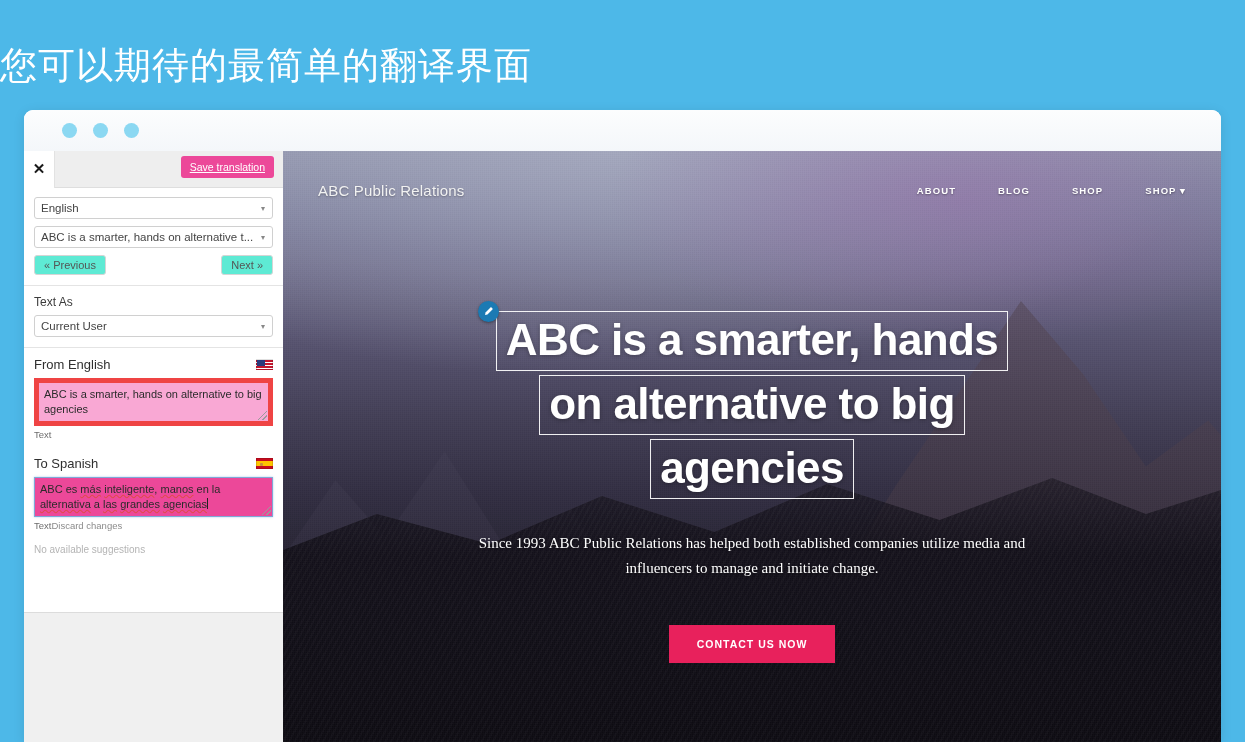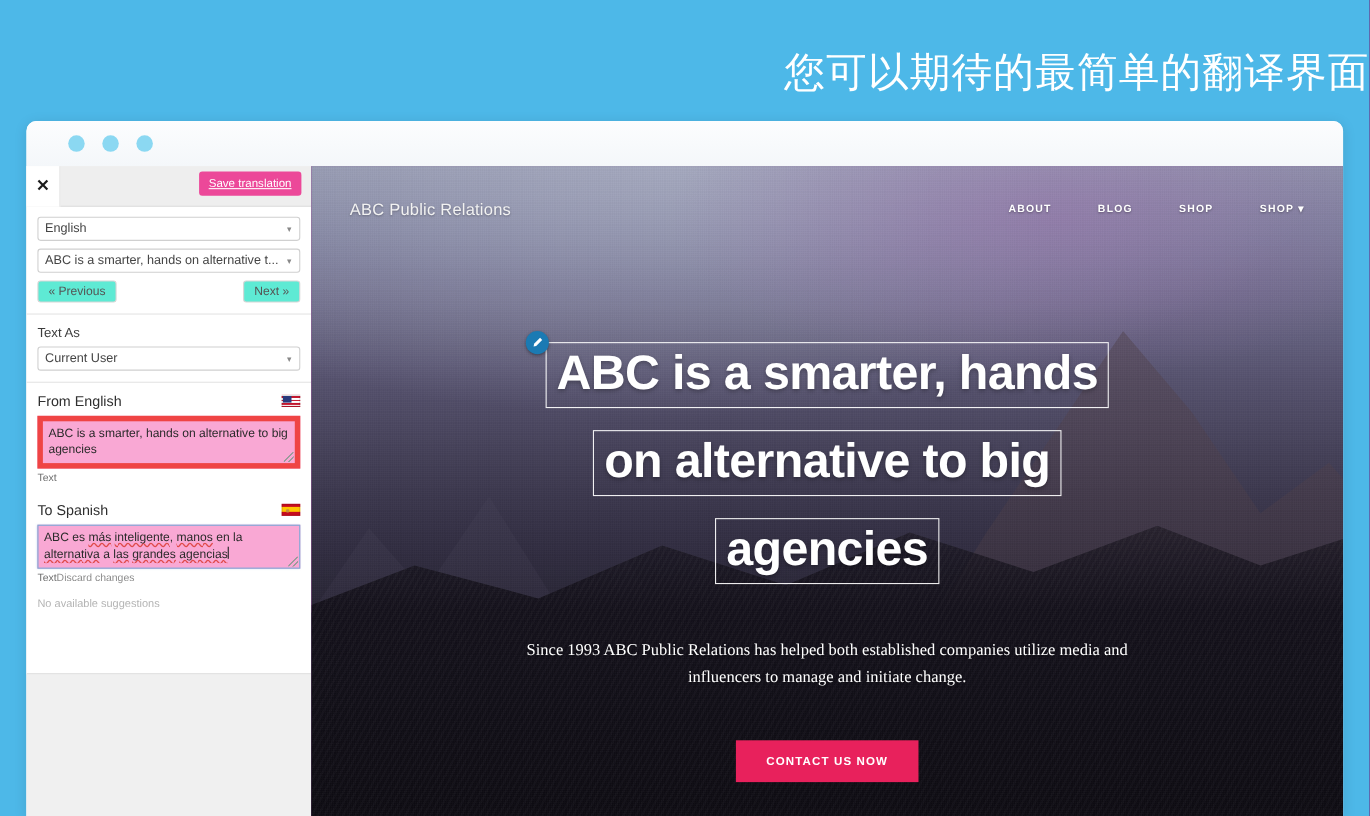--- a/index.html
+++ b/index.html
@@ -9,21 +9,21 @@
     height: 742px;
     background: #4db8e8;
     font-family: "Liberation Sans", sans-serif;
     overflow: hidden;
     position: relative;
   }
 
   
   .page-heading {
     width: 100%;
-    text-align: right;
+    text-align: left;
     color: #ffffff;
     font-size: 37px;
     font-weight: 400;
     letter-spacing: 1px;
     padding-top: 41px;
     height: 110px;
     font-family: "DejaVu Sans", sans-serif;
   }
 
   
@@ -202,21 +202,21 @@
     font-size: 11px;
     color: #2b2b2b;
     padding: 4px 5px;
     line-height: 15px;
     position: relative;
     resize: none;
     font-family: "Liberation Sans", sans-serif;
     word-wrap: break-word;
   }
   .ta.active {
-    background: #f9a8d4;
+    background: #ec4899;
     border: 1px solid #7fa8d6;
     box-shadow: 0 0 2px rgba(110,160,220,0.55);
   }
   .ta .grip {
     position: absolute;
     right: 1px; bottom: 1px;
     width: 9px; height: 9px;
     background:
       linear-gradient(135deg, transparent 45%, #9b9b9b 45%, #9b9b9b 55%, transparent 55%),
       linear-gradient(135deg, transparent 70%, #9b9b9b 70%, #9b9b9b 80%, transparent 80%);
@@ -337,21 +337,21 @@
     border-radius: 50%;
     background: #1b7ab3;
     display: flex; align-items: center; justify-content: center;
     box-shadow: 0 1px 3px rgba(0,0,0,0.4);
     z-index: 9;
     cursor: pointer;
   }
 
   .hl-line {
     display: table;
-    margin: 0 auto 20px auto;
+    margin: 0 auto 4px auto;
     border: 1px solid rgba(255,255,255,0.92);
     padding: 3px 9px 5px 9px;
     color: #ffffff;
     font-size: 44px;
     font-weight: bold;
     line-height: 50px;
     letter-spacing: -0.6px;
     white-space: nowrap;
     text-shadow: 0 1px 4px rgba(0,0,0,0.28);
     font-family: "Liberation Sans", sans-serif;

